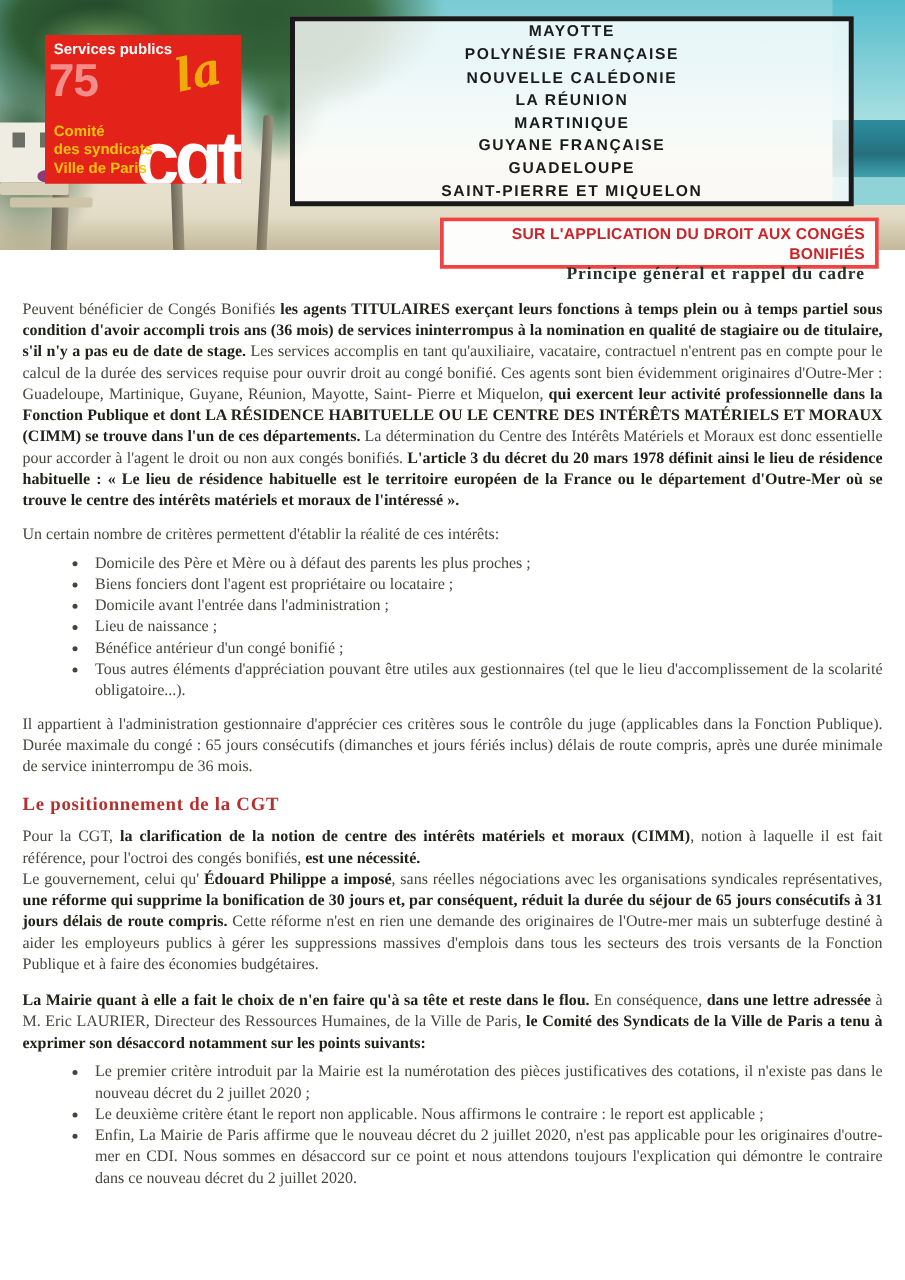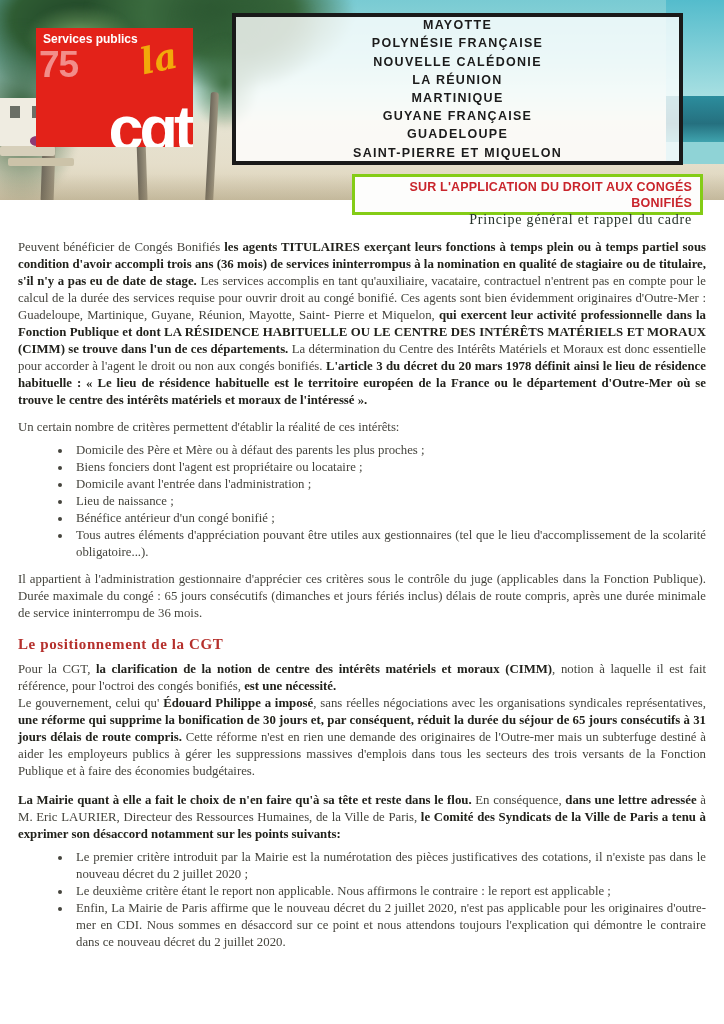--- a/index.html
+++ b/index.html
@@ -58,24 +58,24 @@
   
   .territories-box{position:absolute;left:232px;top:13px;width:451px;height:152px;box-sizing:border-box;
     background:rgba(255,255,255,.8);border:4px solid #191919;
     display:flex;flex-direction:column;justify-content:center;align-items:center;}
   .territories-box ul{list-style:none;margin:0;padding:0;text-align:center;}
   .territories-box li{font-family:"Liberation Sans",sans-serif;font-weight:700;font-size:12.5px;
     line-height:18.2px;letter-spacing:1.3px;color:#1b1b1b;}
 
   
   .banner-box{position:absolute;left:352px;top:174px;width:351px;height:41px;box-sizing:border-box;
-    background:#fdfdfc;border:3px solid #84cc16;padding:2px 8px;text-align:right;}
+    background:#fdfdfc;border:3px solid #ef4444;padding:2px 8px;text-align:right;}
   .banner-title{font-family:"Liberation Sans",sans-serif;font-weight:700;font-size:12.5px;
     line-height:16px;color:#c9252c;letter-spacing:.2px;}
-  .banner-subtitle{font-family:"Liberation Serif",serif;font-weight:400;font-size:14px;
+  .banner-subtitle{font-family:"Liberation Serif",serif;font-weight:700;font-size:14px;
     line-height:17px;color:#25312a;letter-spacing:.8px;}
 
   
   .content{position:absolute;left:0;top:230px;width:724px;box-sizing:border-box;padding:9px 18px 0;}
   .content p{margin:0;font-size:12.8px;line-height:17px;text-align:justify;color:#45443d;}
   .seg-b{font-weight:700;color:#22221c;}
   .bold-para{font-weight:400;color:#22221c;}
   .criteria-intro{margin-top:10px !important;}
   .content ul{margin:6px 0 10px;padding-left:30px;}
   .content li{font-size:12.8px;line-height:17px;text-align:justify;color:#45443d;padding-left:4px;margin-left:24px;}
@@ -109,20 +109,25 @@
   <div class="chair c1"></div>
   <div class="chair c2"></div>
   <div class="sand-shade"></div>
 </div>
 
 <div class="cgt-logo">
   <div class="logo-services">Services publics</div>
   <div class="logo-75">75</div>
   <div class="logo-la">la</div>
   <div class="logo-cgt">cgt</div>
+  <div class="logo-committee">
+    <div>Comité</div>
+    <div>des syndicats</div>
+    <div>Ville de Paris</div>
+  </div>
 </div>
 
 <div class="territories-box">
   <ul>
       <li>MAYOTTE</li>
       <li>POLYNÉSIE FRANÇAISE</li>
       <li>NOUVELLE CALÉDONIE</li>
       <li>LA RÉUNION</li>
       <li>MARTINIQUE</li>
       <li>GUYANE FRANÇAISE</li>

